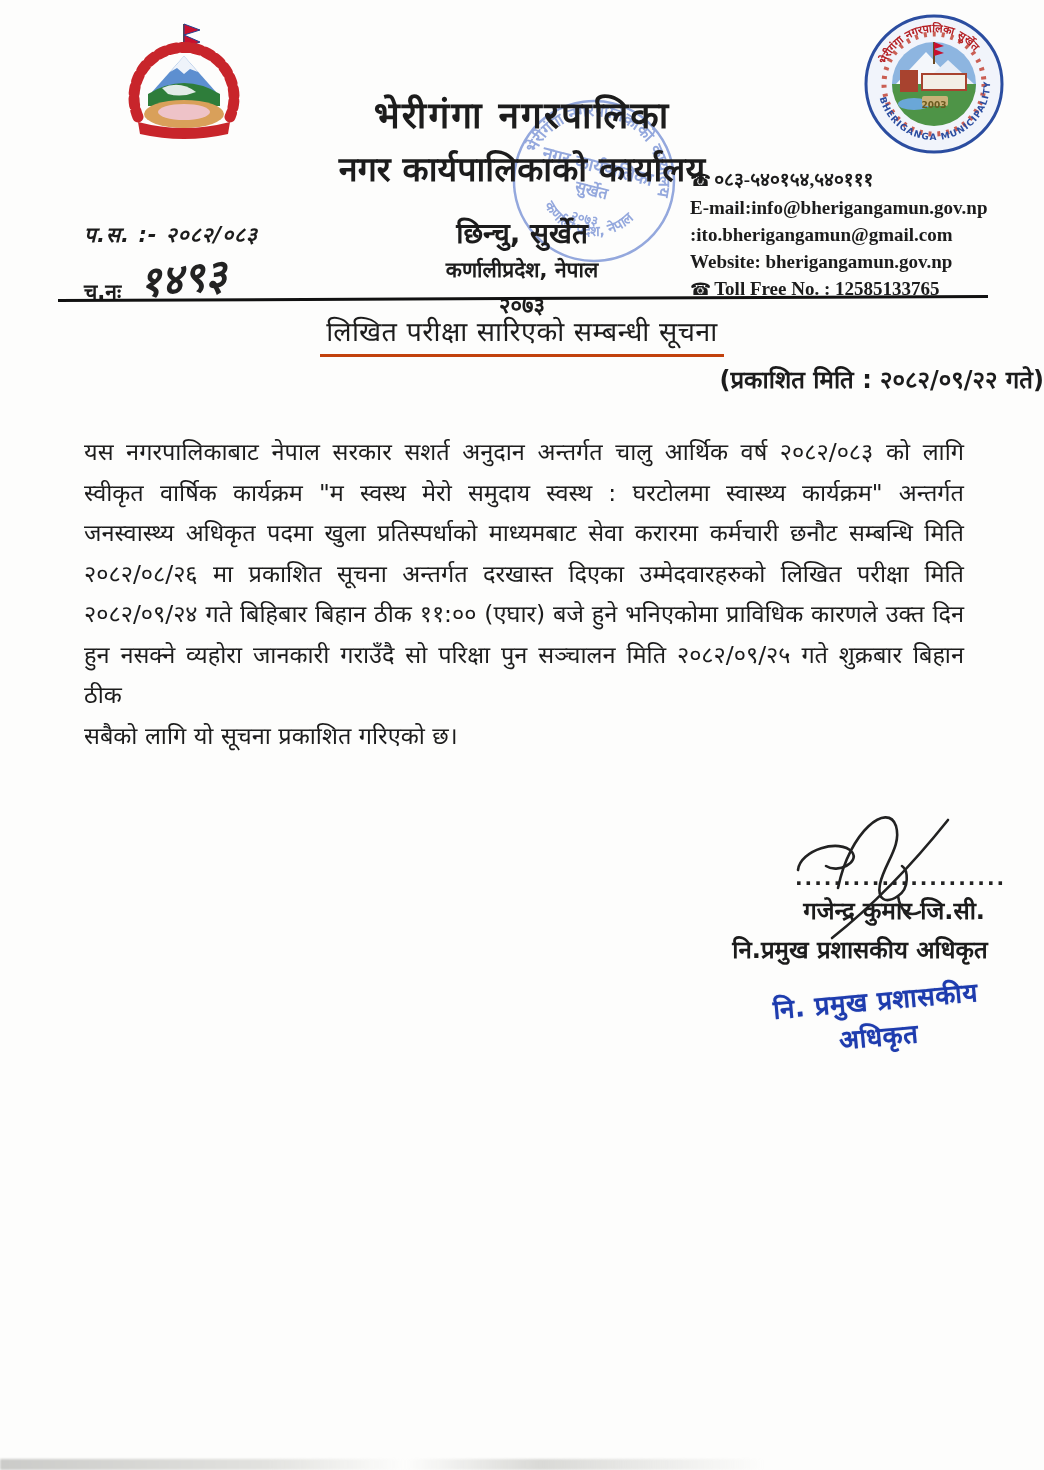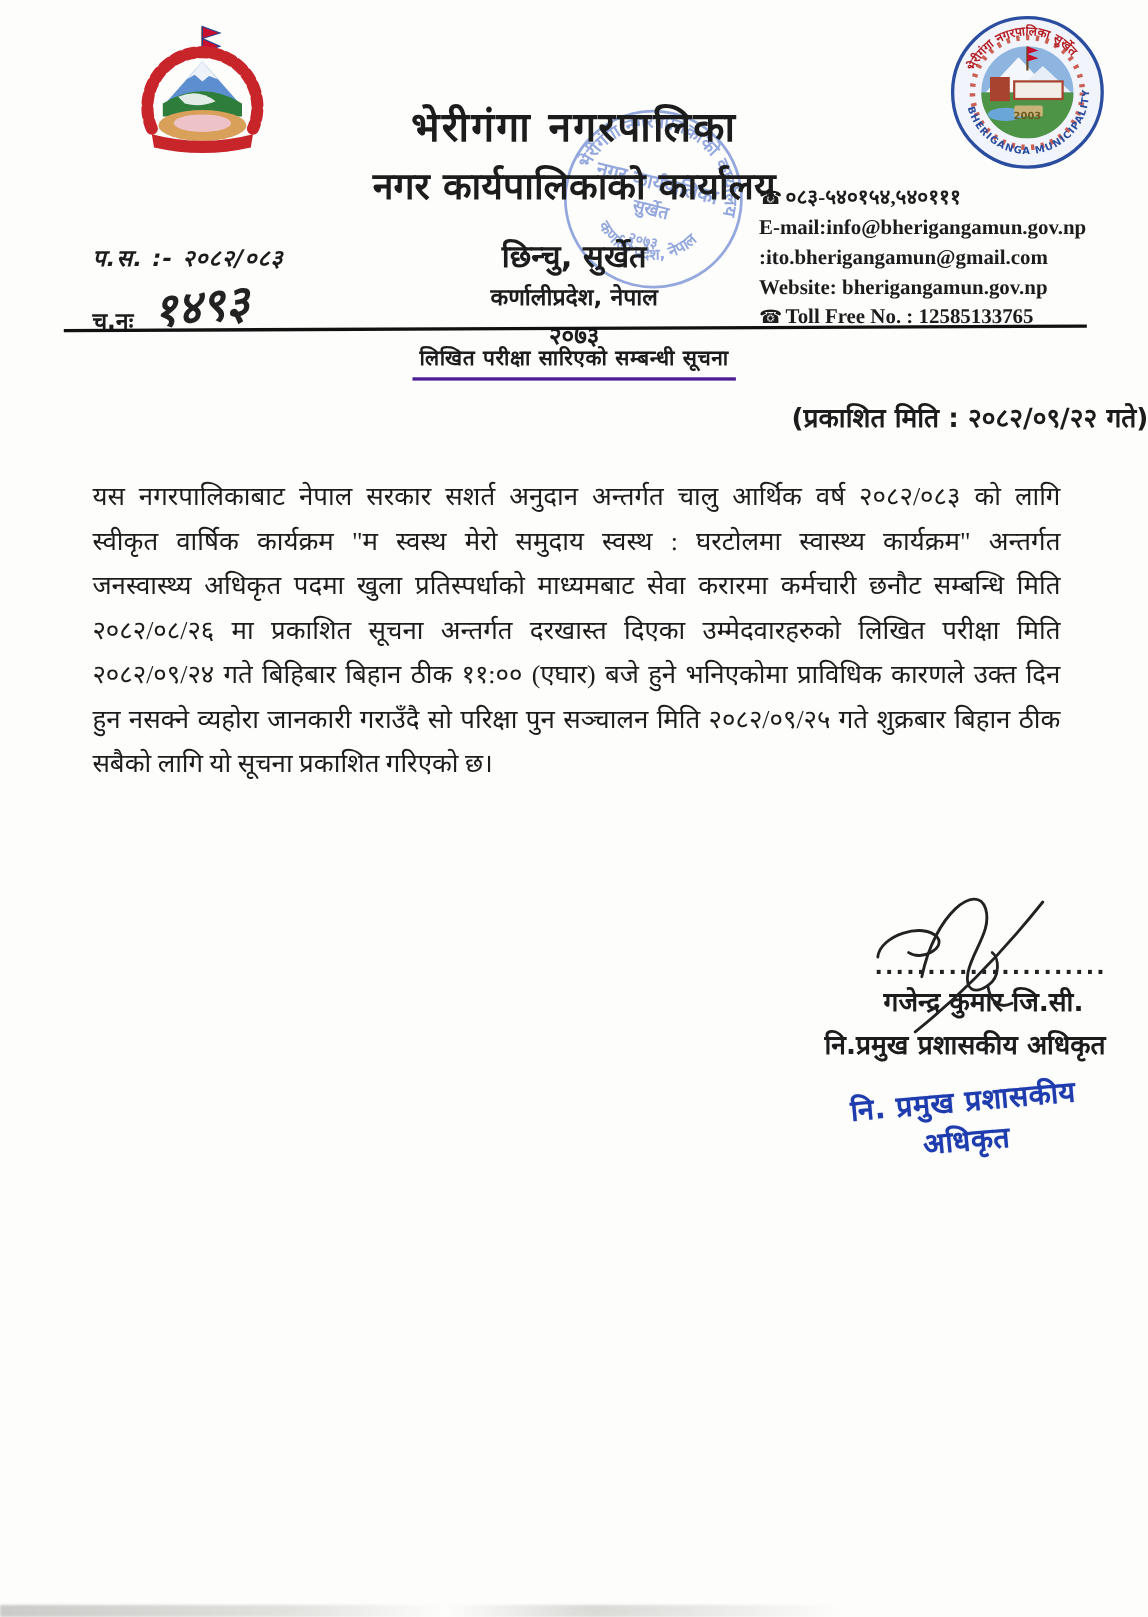--- a/index.html
+++ b/index.html
@@ -35,37 +35,37 @@
   .header-rule { left:58px; top:297px; width:930px; height:3px; background:#111;
     transform:rotate(-0.25deg); z-index:3; }
 
   
   .round-stamp { left:505px; top:92px; width:178px; height:178px; z-index:1;
     opacity:0.55; transform:rotate(14deg); }
 
   
   .subject-wrap { left:0; right:0; top:312px; text-align:center; z-index:3; }
   .subject {
-    display:inline-block; font-size:19px; font-weight:bold;
-    border-bottom:3px solid #4c1d95; padding:0 6px 5px 6px; letter-spacing:0.5px;
+    display:inline-block; font-size:27px; font-weight:normal;
+    border-bottom:3px solid #c2410c; padding:0 6px 5px 6px; letter-spacing:0.5px;
   }
   .pub-date { left:0; right:0; top:362px; text-align:right; font-size:24px; font-weight:bold; z-index:3; }
 
   
   .body-text { left:84px; top:432px; width:880px; z-index:3; font-size:23.5px; }
-  .body-line { line-height:40.5px; text-align:justify; text-align-last:justify;font-family:Liberation Serif, serif; }
+  .body-line { line-height:40.5px; text-align:justify; text-align-last:justify; }
   .body-line.last { text-align-last:left; }
 
   
   .sig-strokes { left:780px; top:800px; width:210px; height:150px; z-index:4; }
   .sig-dots { left:795px; top:866px; width:160px; z-index:3;
     font-size:20px; letter-spacing:2px; color:#222; font-weight:bold; }
   .sig-name { left:735px; top:893px; width:250px; text-align:right;
     font-size:24px; font-weight:bold; z-index:3; }
-  .sig-title { left:715px; top:932px; width:290px; text-align:right;
+  .sig-title { left:715px; top:932px; width:290px; text-align:center;
     font-size:24px; font-weight:bold; z-index:3; }
   .sig-stamp { left:752px; top:982px; width:250px; text-align:center;
     font-size:26px; font-weight:bold; color:#1e3cae;
     transform:rotate(-5deg); z-index:3; letter-spacing:0.5px;
     text-shadow:0 0 1px rgba(30,60,174,0.4); }
 
   
   .nepal-emblem { left:118px; top:22px; width:132px; height:124px; z-index:2; }
   .muni-seal { left:856px; top:12px; width:156px; height:144px; z-index:2; }
 

